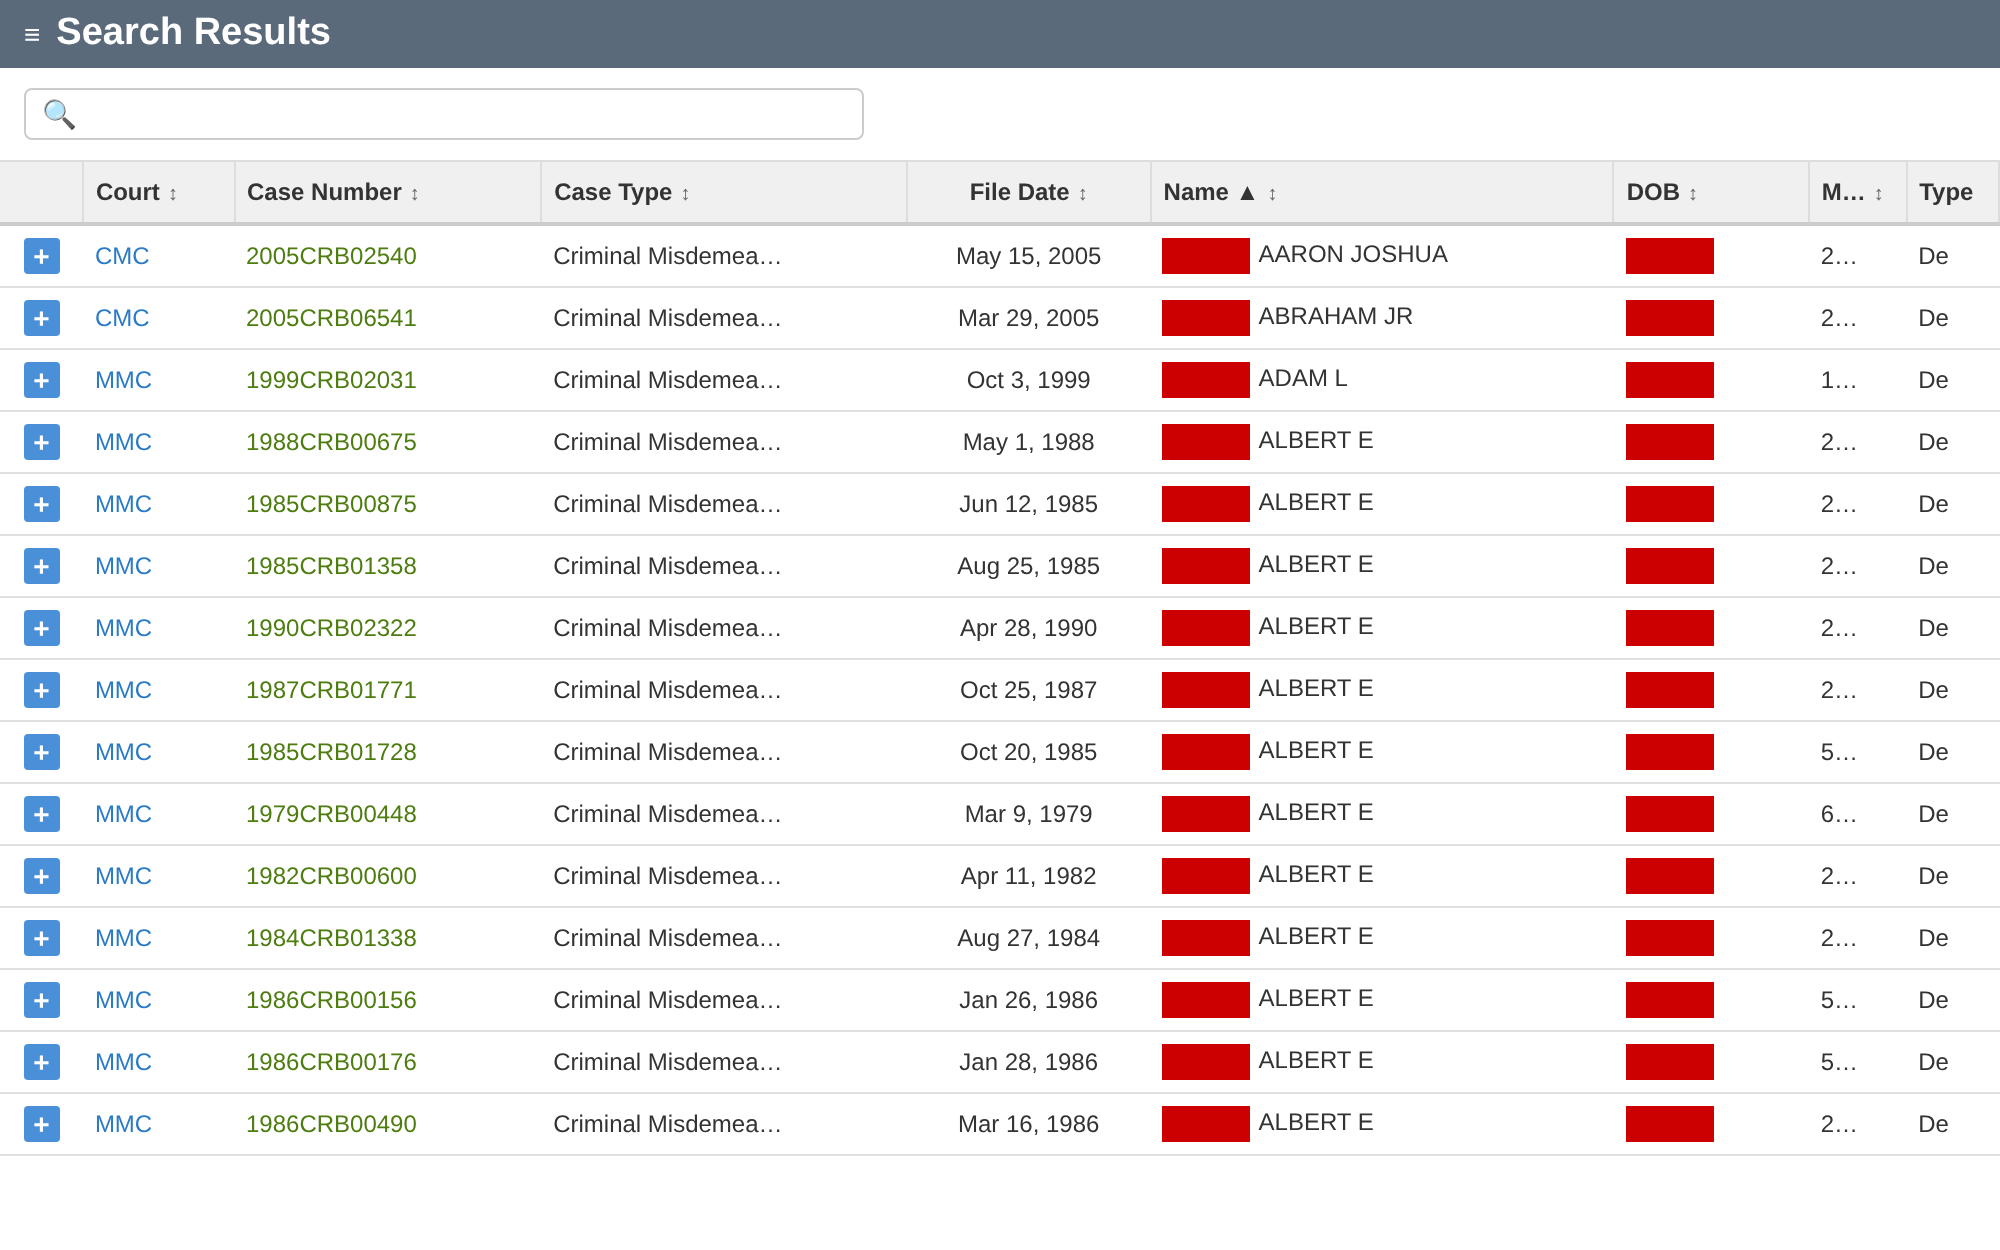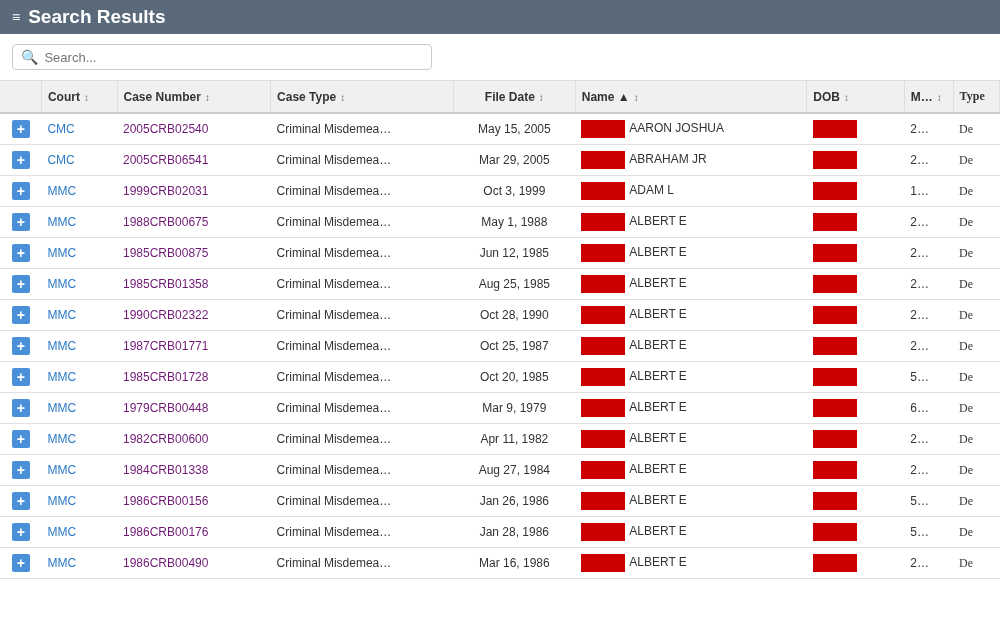--- a/index.html
+++ b/index.html
@@ -88,39 +88,39 @@
     }
 
     .col-expand { width: 34px; text-align: center; }
     .col-court { width: 62px; }
     .col-casenumber { width: 126px; }
     .col-casetype { width: 150px; }
     .col-filedate { width: 100px; text-align: center; }
     .col-name { width: 190px; }
     .col-dob { width: 80px; }
     .col-m { width: 40px; }
-    .col-type { width: 38px; font-family: Liberation Serif, serif; }
+    .col-type { width: 38px; }
 
     .expand-btn {
       display: inline-flex;
       align-items: center;
       justify-content: center;
       width: 18px;
       height: 18px;
       background: #4a90d9;
       color: #fff;
       border-radius: 2px;
       font-size: 14px;
       font-weight: bold;
       cursor: pointer;
       line-height: 1;
     }
 
     .court-link { color: #2a7ac7; text-decoration: none; font-weight: normal; }
-    .case-link { color: #701a75; text-decoration: none; }
+    .case-link { color: #4d7c0f; text-decoration: none; }
 
     .red-block {
       display: inline-block;
       width: 44px;
       height: 18px;
       background: #cc0000;
       vertical-align: middle;
       margin-right: 4px;
     }
 
@@ -141,21 +141,20 @@
 <body>
 
 <div class="header-bar">
   <span class="menu-icon">≡</span>
   <span class="header-title">Search Results</span>
 </div>
 
 <div class="search-bar">
   <div class="search-input-wrapper">
     <span class="search-icon">🔍</span>
-    <input type="text" placeholder="Search..." style="">
   </div>
 </div>
 
 <div class="table-container">
   <table>
     <thead>
       <tr>
         <th class="col-expand"></th>
         <th class="col-court">Court<span class="sort-arrow">↕</span></th>
         <th class="col-casenumber">Case Number<span class="sort-arrow">↕</span></th>
@@ -298,21 +297,21 @@
     <td class="col-expand">
       <span class="expand-btn">+</span>
     </td>
     <td class="col-court">
       <a href="#" class="court-link">MMC</a>
     </td>
     <td class="col-casenumber">
       <a href="#" class="case-link">1990CRB02322</a>
     </td>
     <td class="col-casetype">Criminal Misdeme​a…</td>
-    <td class="col-filedate">Oct 28, 1990</td>
+    <td class="col-filedate">Apr 28, 1990</td>
     <td class="col-name">
       <span class="red-block"></span>ALBERT E
     </td>
     <td class="col-dob">
       <span class="dob-block"></span>
     </td>
     <td class="col-m">2…</td>
     <td class="col-type">De</td>
   </tr>
         <tr>

